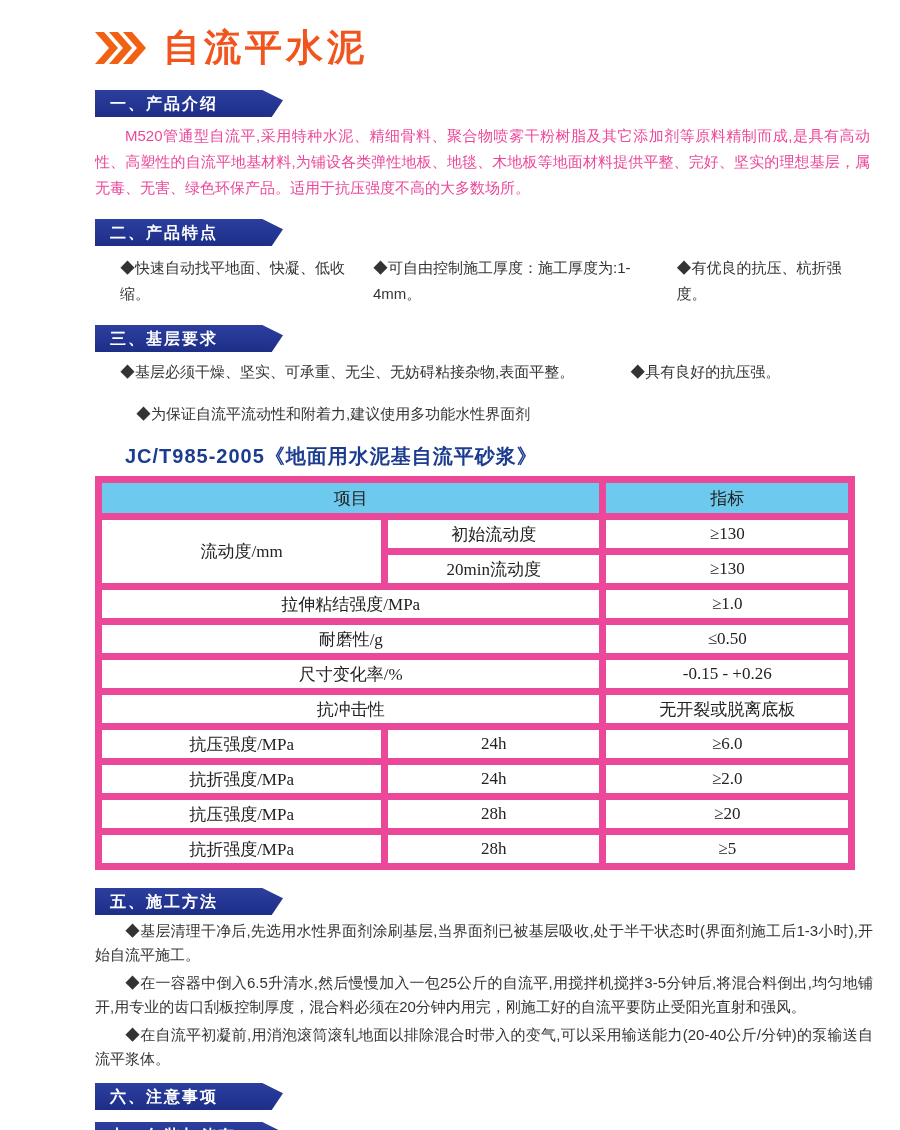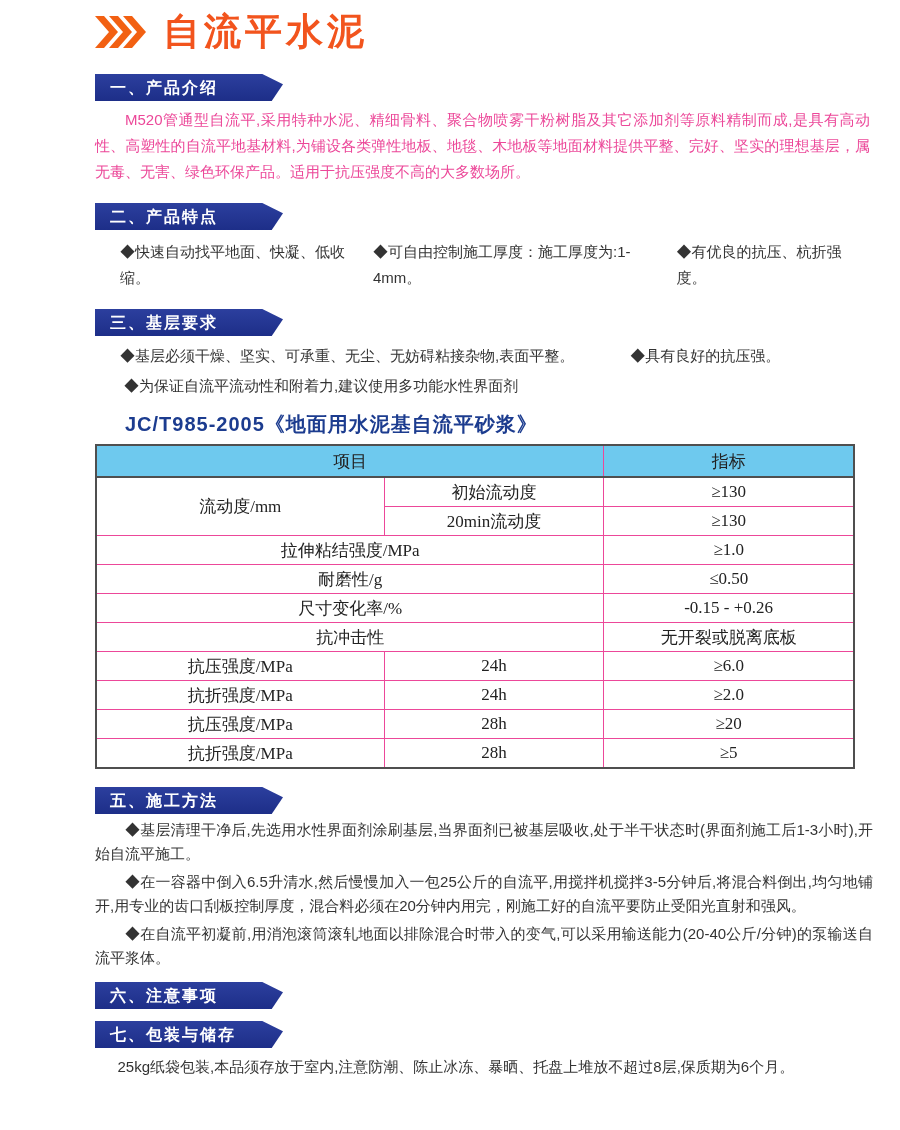--- a/index.html
+++ b/index.html
@@ -1,20 +1,20 @@
 <!DOCTYPE html>
 <html><head>
 <meta charset="utf-8">
 <style>
   html,body{margin:0;padding:0;background:#ffffff;}
   .page{
     position:relative;
     width:900px;height:1130px;
     box-sizing:border-box;
-    padding:8px 30px 0 95px;
+    padding:24px 30px 0 95px;
     background:#ffffff;
     font-family:"Liberation Sans",sans-serif;
     color:#333333;
     overflow:hidden;
   }
   
   .doc-header{display:flex;align-items:center;gap:16px;height:48px;}
   .chevron-icon{width:52px;height:32px;flex:0 0 auto;}
   .doc-title{
     margin:0;font-size:37px;font-weight:bold;
@@ -35,21 +35,21 @@
     text-indent:2em;color:#ec4899;width:775px;
     text-align:justify;
   }
   .bullet-row{
     display:flex;
     margin-top:9px;padding-left:25px;
     font-size:15px;line-height:26px;color:#333;
   }
   .bullet-row.spread{column-gap:56px;}
   .bullet-line{
-    margin:4px;padding-left:25px;font-size:15px;line-height:26px;color:#333;
+    margin:16px;padding-left:25px;font-size:15px;line-height:26px;color:#333;
   }
   .method-para{
     margin:4px 0 0 0;font-size:15px;line-height:24px;
     text-indent:2em;color:#333;width:778px;text-align:justify;
   }
   
   .perf-heading-row{display:flex;align-items:flex-end;margin-top:12px;}
   .perf-heading-row .ribbon{margin-top:0;flex:0 0 auto;}
   .table-title{
     margin:0 0 -2px 30px;
@@ -59,21 +59,21 @@
   }
   
   table.perf{
     margin-top:8px;width:760px;
     border-collapse:collapse;
     font-family:"Liberation Serif",serif;
     font-size:17px;color:#222;
     border:2px solid #4f4f4f;
   }
   table.perf th,table.perf td{
-    border:1px solid #ec4899;
+    border:7px solid #ec4899;
     text-align:center;vertical-align:middle;
     height:26px;padding:1px 4px;
     font-weight:normal;
   }
   table.perf thead th{
     background:#6ec9ee;height:28px;
     border-bottom:2px solid #4f4f4f;
   }
   .col-item{width:38%;}
   .col-sub{width:29%;}

